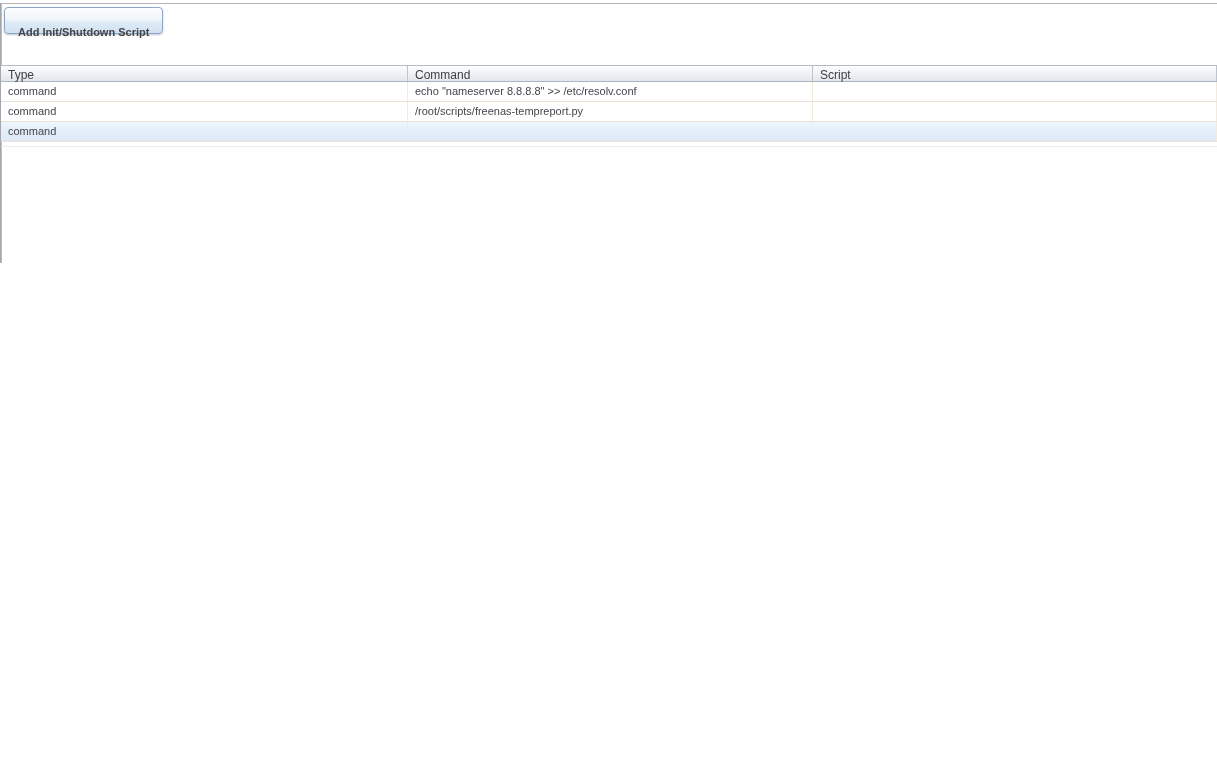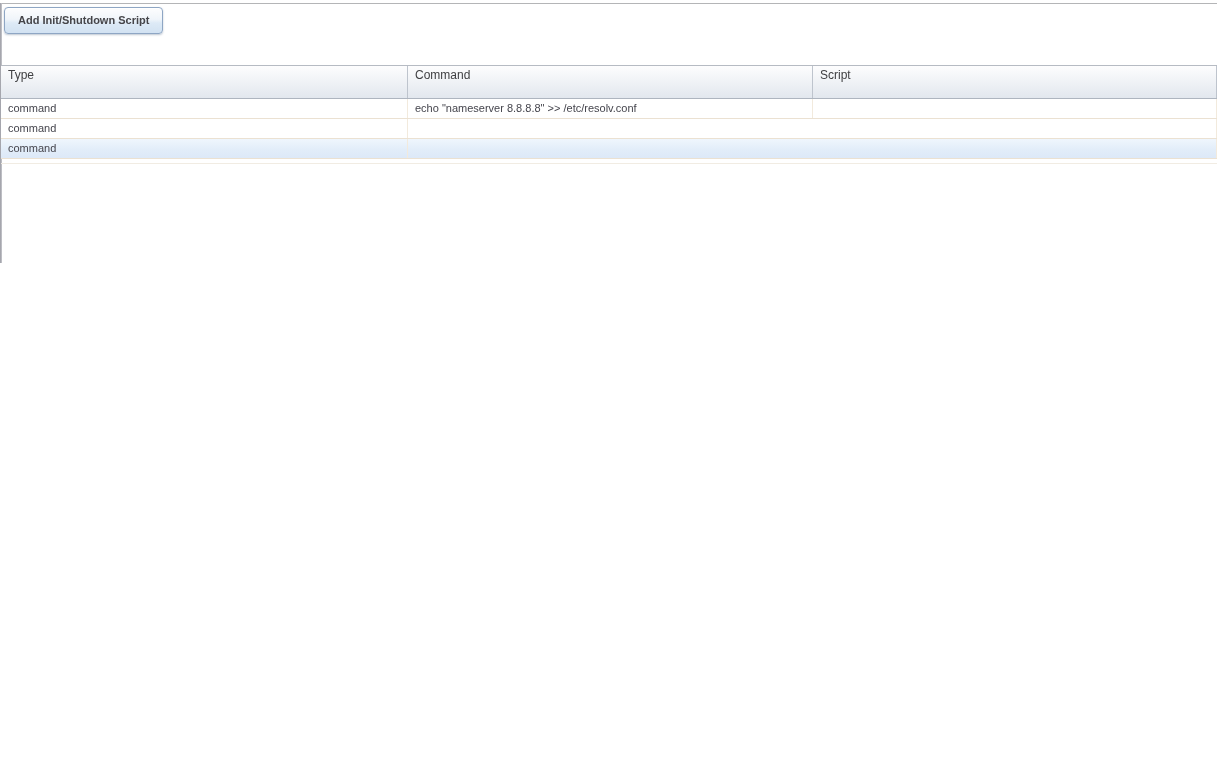--- a/index.html
+++ b/index.html
@@ -19,42 +19,42 @@
   .left-rule {
     position: absolute; top: 3px; left: 0; width: 2px; height: 260px;
     background: linear-gradient(to right, #9a9ba3, #c8c9ce);
   }
 
   
   .toolbar { position: absolute; top: 7px; left: 4px; }
   .btn {
     display: inline-block;
     height: 27px;
-    padding: 0 13px;
+    padding: 12px 13px;
     border: 1px solid #8ea6c4;
     border-radius: 4px;
     background: linear-gradient(to bottom, #fdfdfe 0%, #f0f5fa 45%, #ddeaf6 60%, #d2e2f2 100%);
     box-shadow: inset 0 1px 0 rgba(255,255,255,0.9), 0 1px 2px rgba(110,130,155,0.45);
     font-size: 11px;
     font-weight: bold;
     color: #454549;
     line-height: 25px;
     cursor: pointer;
     white-space: nowrap;
   }
 
   
   .grid {
     position: absolute; top: 65px; left: 1px; right: 0;
     font-size: 11px;
     color: #45454d;
   }
   .grid-header {
     display: flex;
-    height: 34px;
+    height: 17px;
     background: linear-gradient(to bottom, #fdfdfe, #e2e7ee);
     border-top: 1px solid #b6bbc3;
     border-bottom: 1px solid #aeb5bf;
     color: #404043;
     font-size: 12px;
   }
   .grid-header .cell {
     line-height: 19px;
     padding-left: 7px;
     border-right: 1px solid #bec4cd;
@@ -103,20 +103,21 @@
   </div>
 
   <div class="grid-row">
     <div class="cell col-type">command</div>
     <div class="cell col-command">echo "nameserver 8.8.8.8" &gt;&gt; /etc/resolv.conf</div>
     <div class="cell col-script"></div>
   </div>
 
   <div class="grid-row">
     <div class="cell col-type">command</div>
+    <div class="cell col-command">/root/scripts/freenas-tempreport.py</div>
     <div class="cell col-script"></div>
   </div>
 
   <div class="grid-row selected">
     <div class="cell col-type">command</div>
     <div class="cell col-script"></div>
   </div>
 
   <div class="grid-footer"></div>
 </div>

